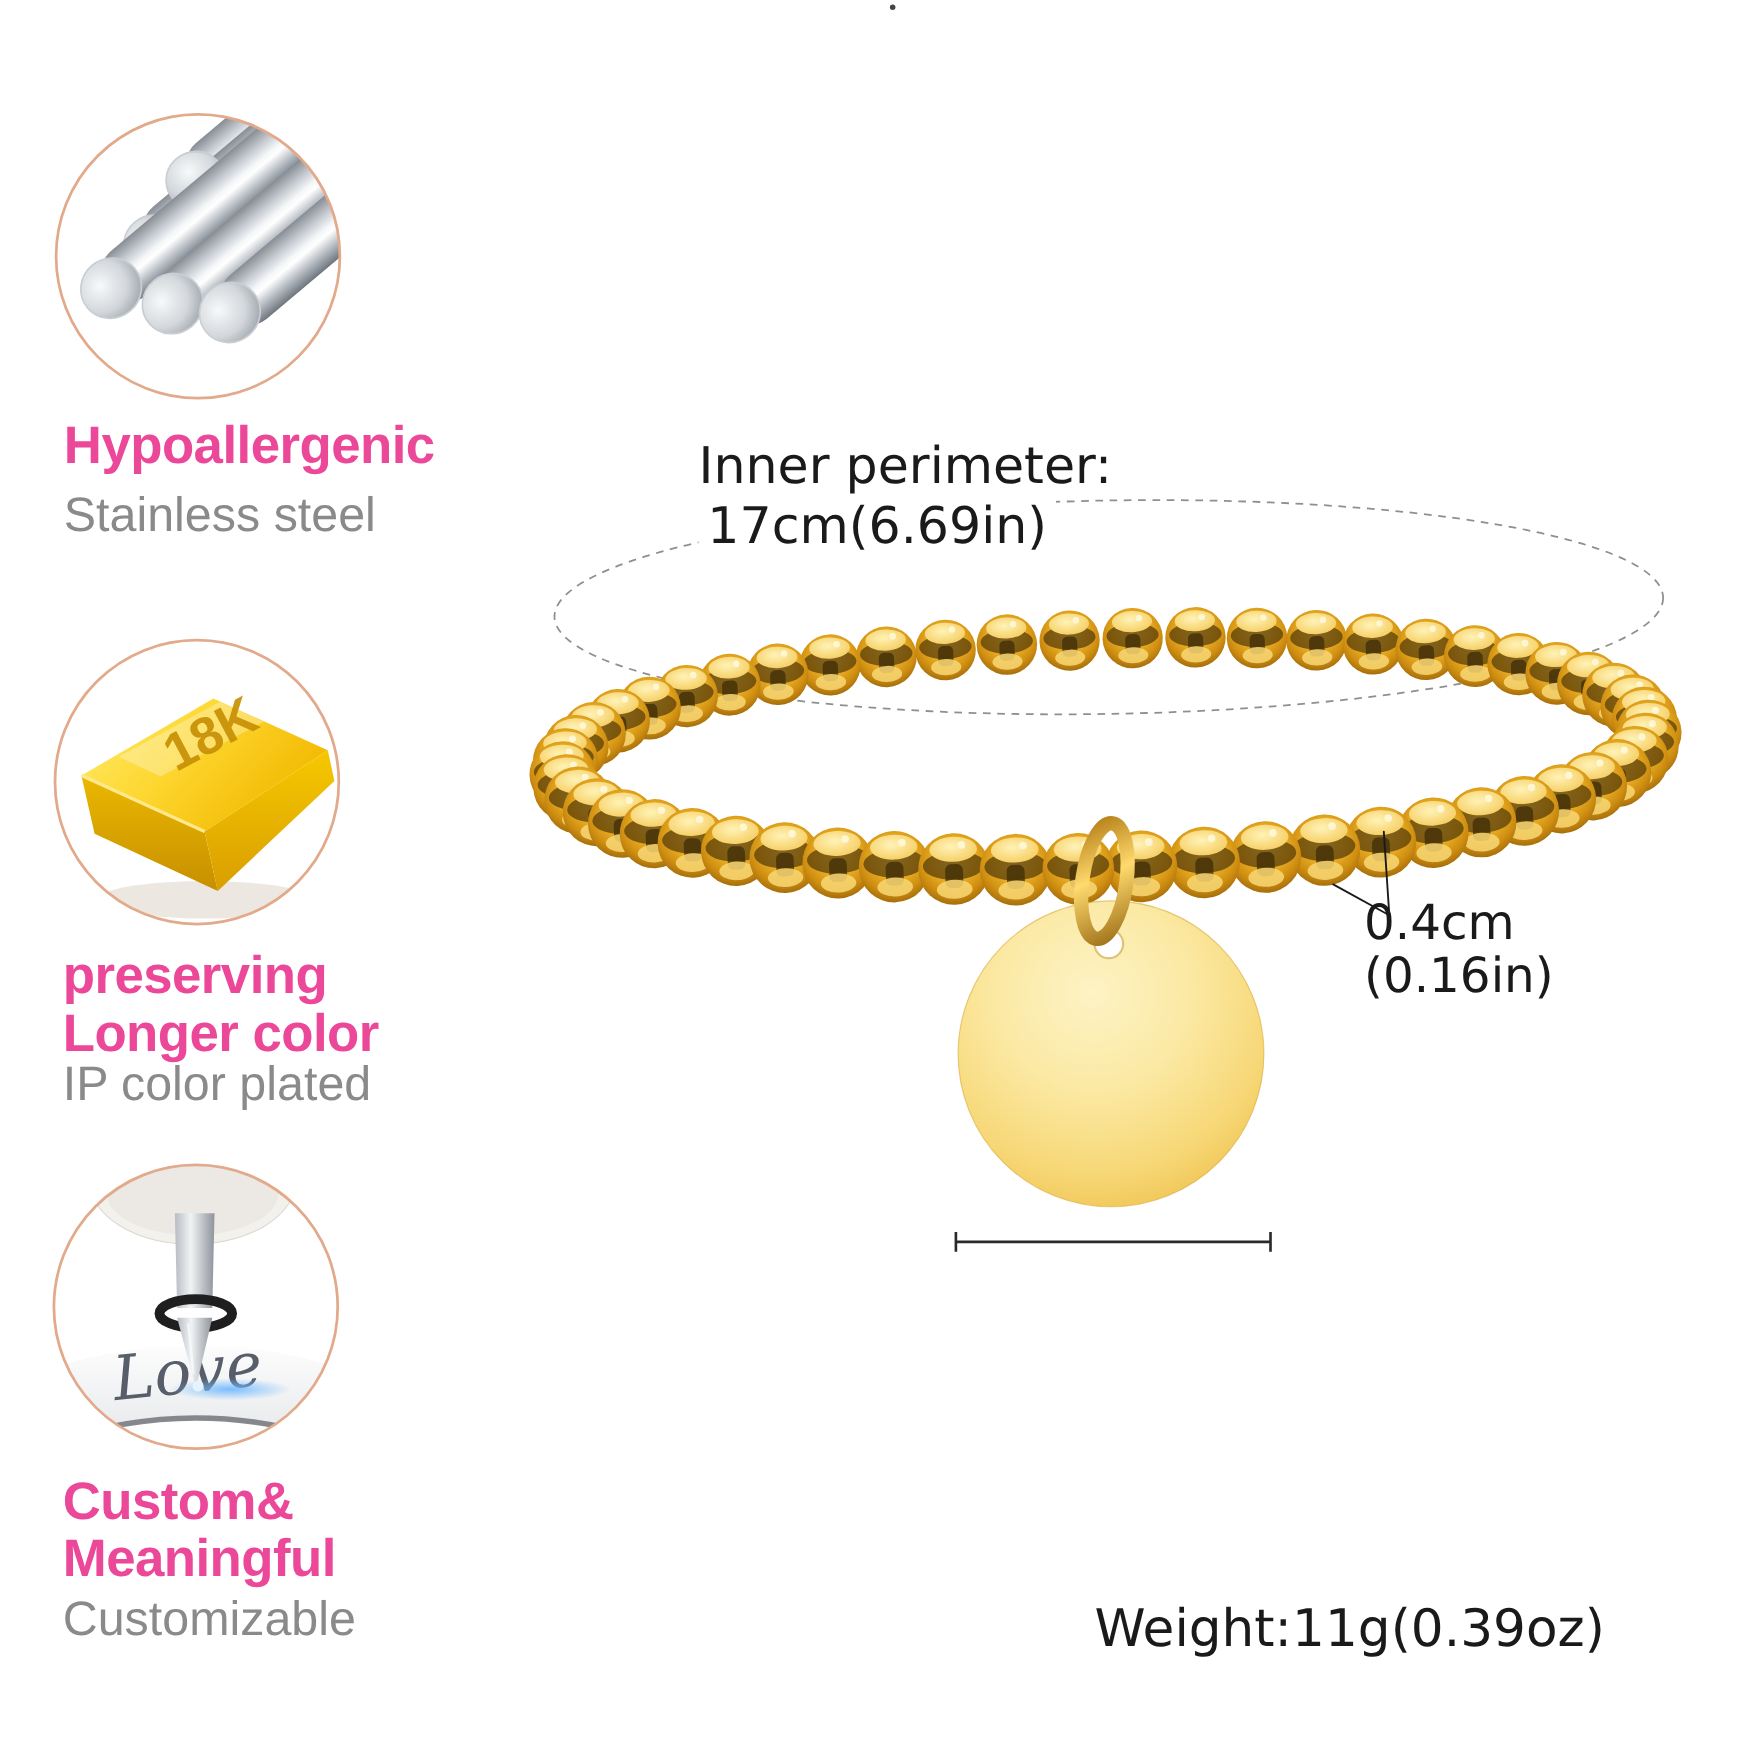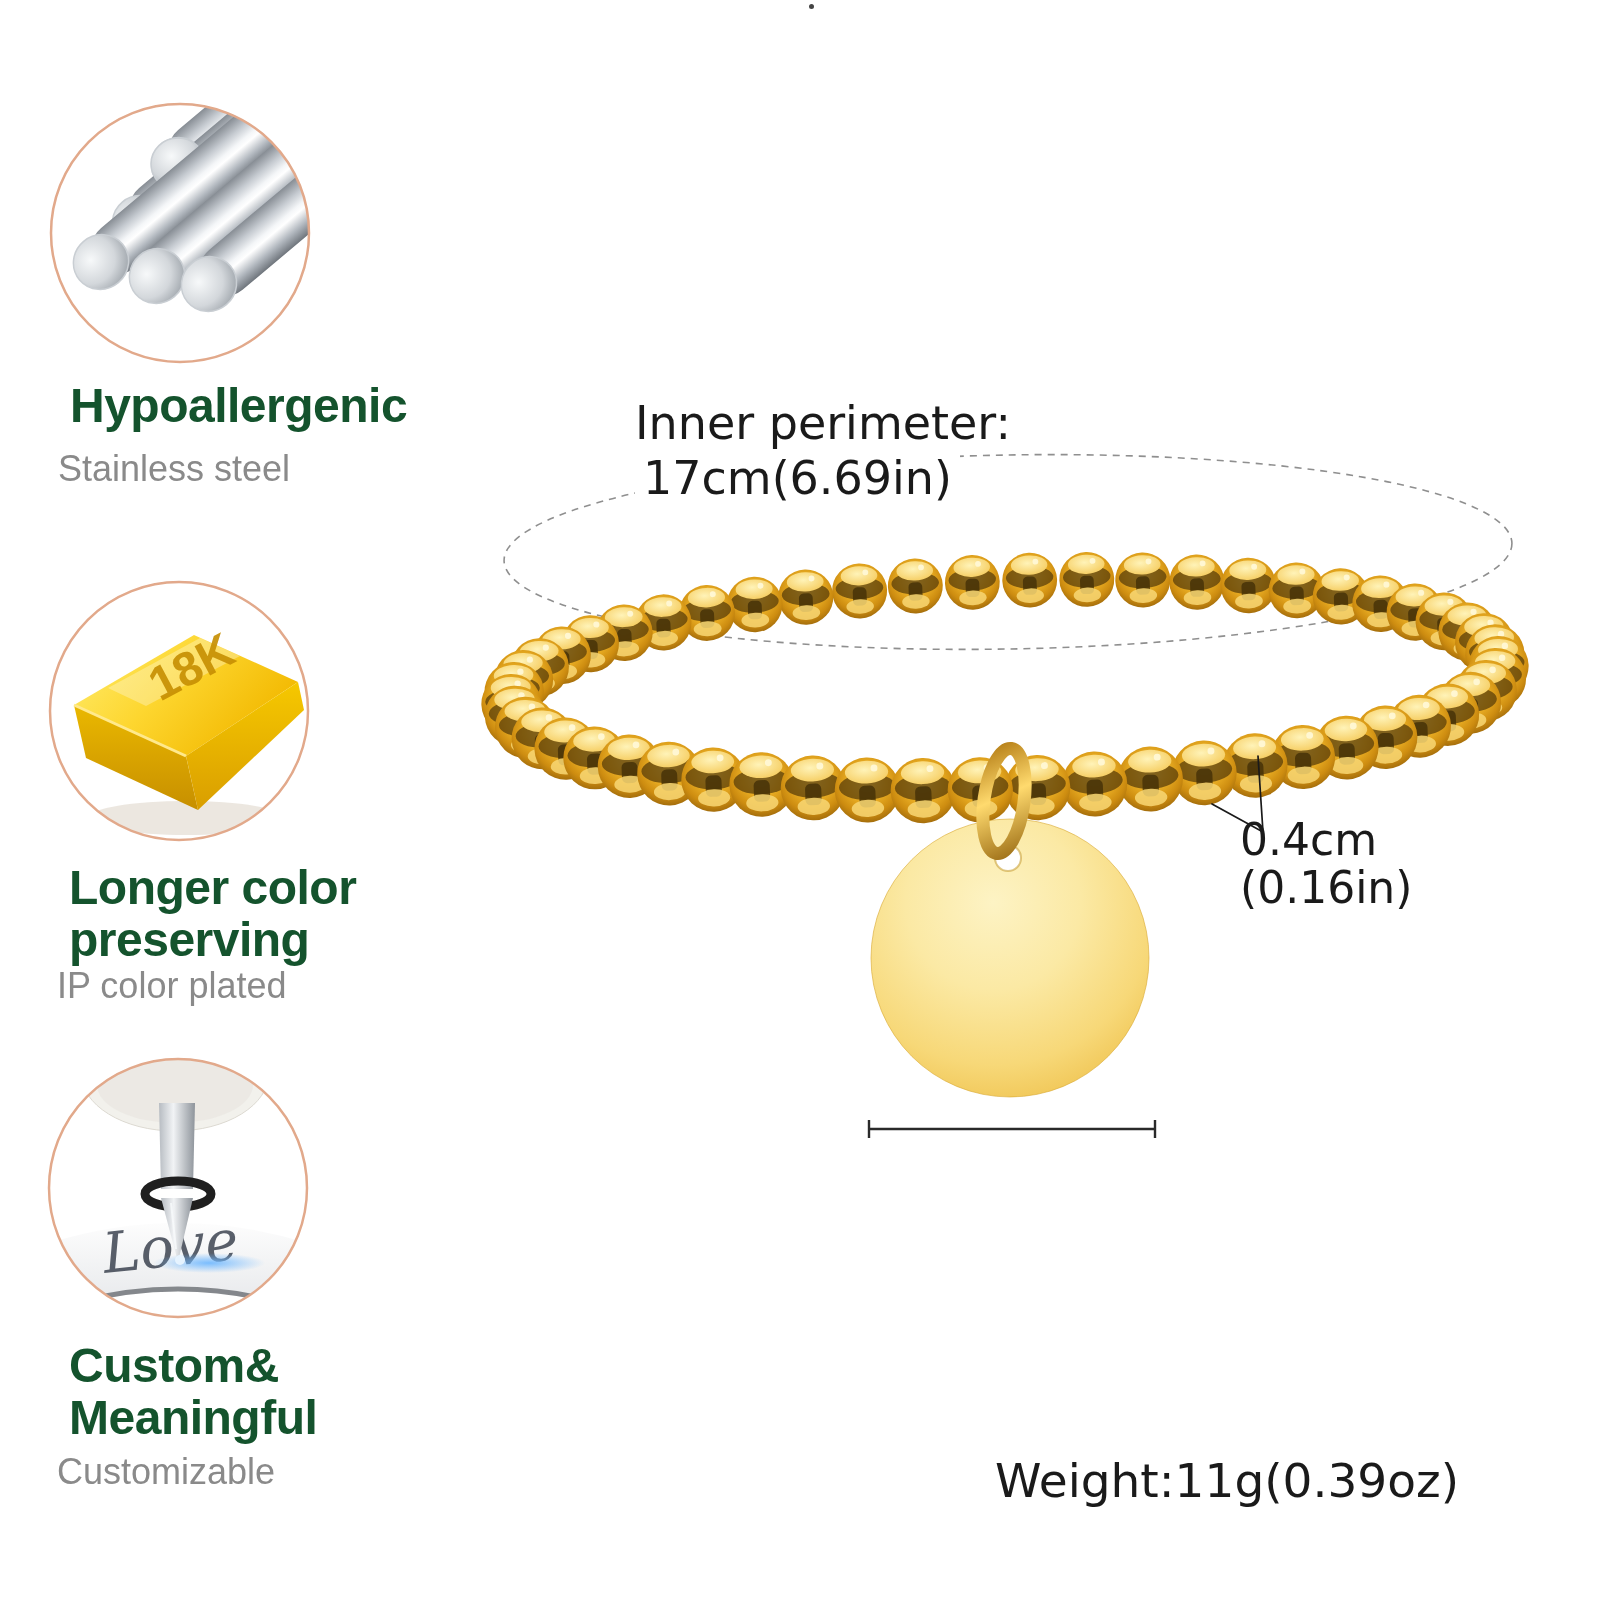--- a/index.html
+++ b/index.html
@@ -7,23 +7,23 @@
          font-family:"Liberation Sans",sans-serif;}
   .art{position:absolute;left:0;top:0;}
   .ann{position:absolute;color:#1a1a1a;font-family:"DejaVu Sans",sans-serif;text-align:left;}
   .ann-ip{left:635px;top:396px;width:700px;font-size:46px;line-height:55px;}
   .ann-ip .val{background:#ffffff;padding:0 8px;}
   .ann-04{left:1240px;top:816px;width:226px;font-size:44px;line-height:48px;}
   .ann-15{left:805px;top:1153px;width:410px;font-size:46px;line-height:50px;}
   .ann-wt{left:995px;top:1455px;width:515px;font-size:47px;line-height:52px;}
   .feature{position:absolute;}
   .f-circle{position:absolute;border-radius:50%;}
-  .f-title{position:absolute;font-weight:bold;font-size:48px;line-height:52px;color:#14532d;
-           letter-spacing:-0.5px;white-space:nowrap;margin-left:12px;}
-  .f-sub{position:absolute;font-size:36px;line-height:40px;color:#8a8a8a;white-space:nowrap;}
+  .f-title{position:absolute;font-weight:bold;font-size:48px;line-height:52px;color:#ec4899;
+           letter-spacing:-0.5px;white-space:nowrap;}
+  .f-sub{position:absolute;font-size:44px;line-height:40px;color:#8a8a8a;white-space:nowrap;}
   .speck{position:absolute;left:809px;top:4px;width:5px;height:5px;border-radius:50%;background:#444;}
 </style>
 </head>
 <body>
 
 <div class="stage">
 
   <svg class="art" width="1600" height="1600" viewBox="0 0 1600 1600">
     <defs>
       <radialGradient id="beadBase" cx="0.5" cy="0.38" r="0.68">
@@ -212,22 +212,22 @@
         <polygon points="26,125 146,55 250,102 138,176" fill="url(#ingotTop)"></polygon>
         <polygon points="26,125 138,176 150,230 38,178" fill="url(#ingotFront)"></polygon>
         <polygon points="138,176 250,102 256,130 150,230" fill="url(#ingotSide)"></polygon>
         <polygon points="60,108 152,58 192,76 98,126" fill="#ffffff" opacity="0.30"></polygon>
         <path d="M26,125 L138,176" stroke="#ffe98c" stroke-width="3" fill="none"></path>
         <text transform="translate(112,122) rotate(-28)" font-family="Liberation Sans,sans-serif" font-weight="bold" font-size="48" fill="#c79004" opacity="0.92">18K</text>
       </g>
       <circle cx="131" cy="131" r="129" fill="none" stroke="#e2a98b" stroke-width="2.5"></circle>
     </svg>
     <div class="f-title" style="left:57px;top:862px">
+      <div>preserving</div>
       <div>Longer color</div>
-      <div>preserving</div>
     </div>
     <div class="f-sub" style="left:57px;top:966px">IP color plated</div>
   </div>
 
   <div class="feature">
     <svg class="f-circle" style="left:47px;top:1057px" width="262" height="262" viewBox="0 0 262 262">
       <defs>
         <clipPath id="c3">
             <circle cx="131" cy="131" r="129"></circle>
           </clipPath>

